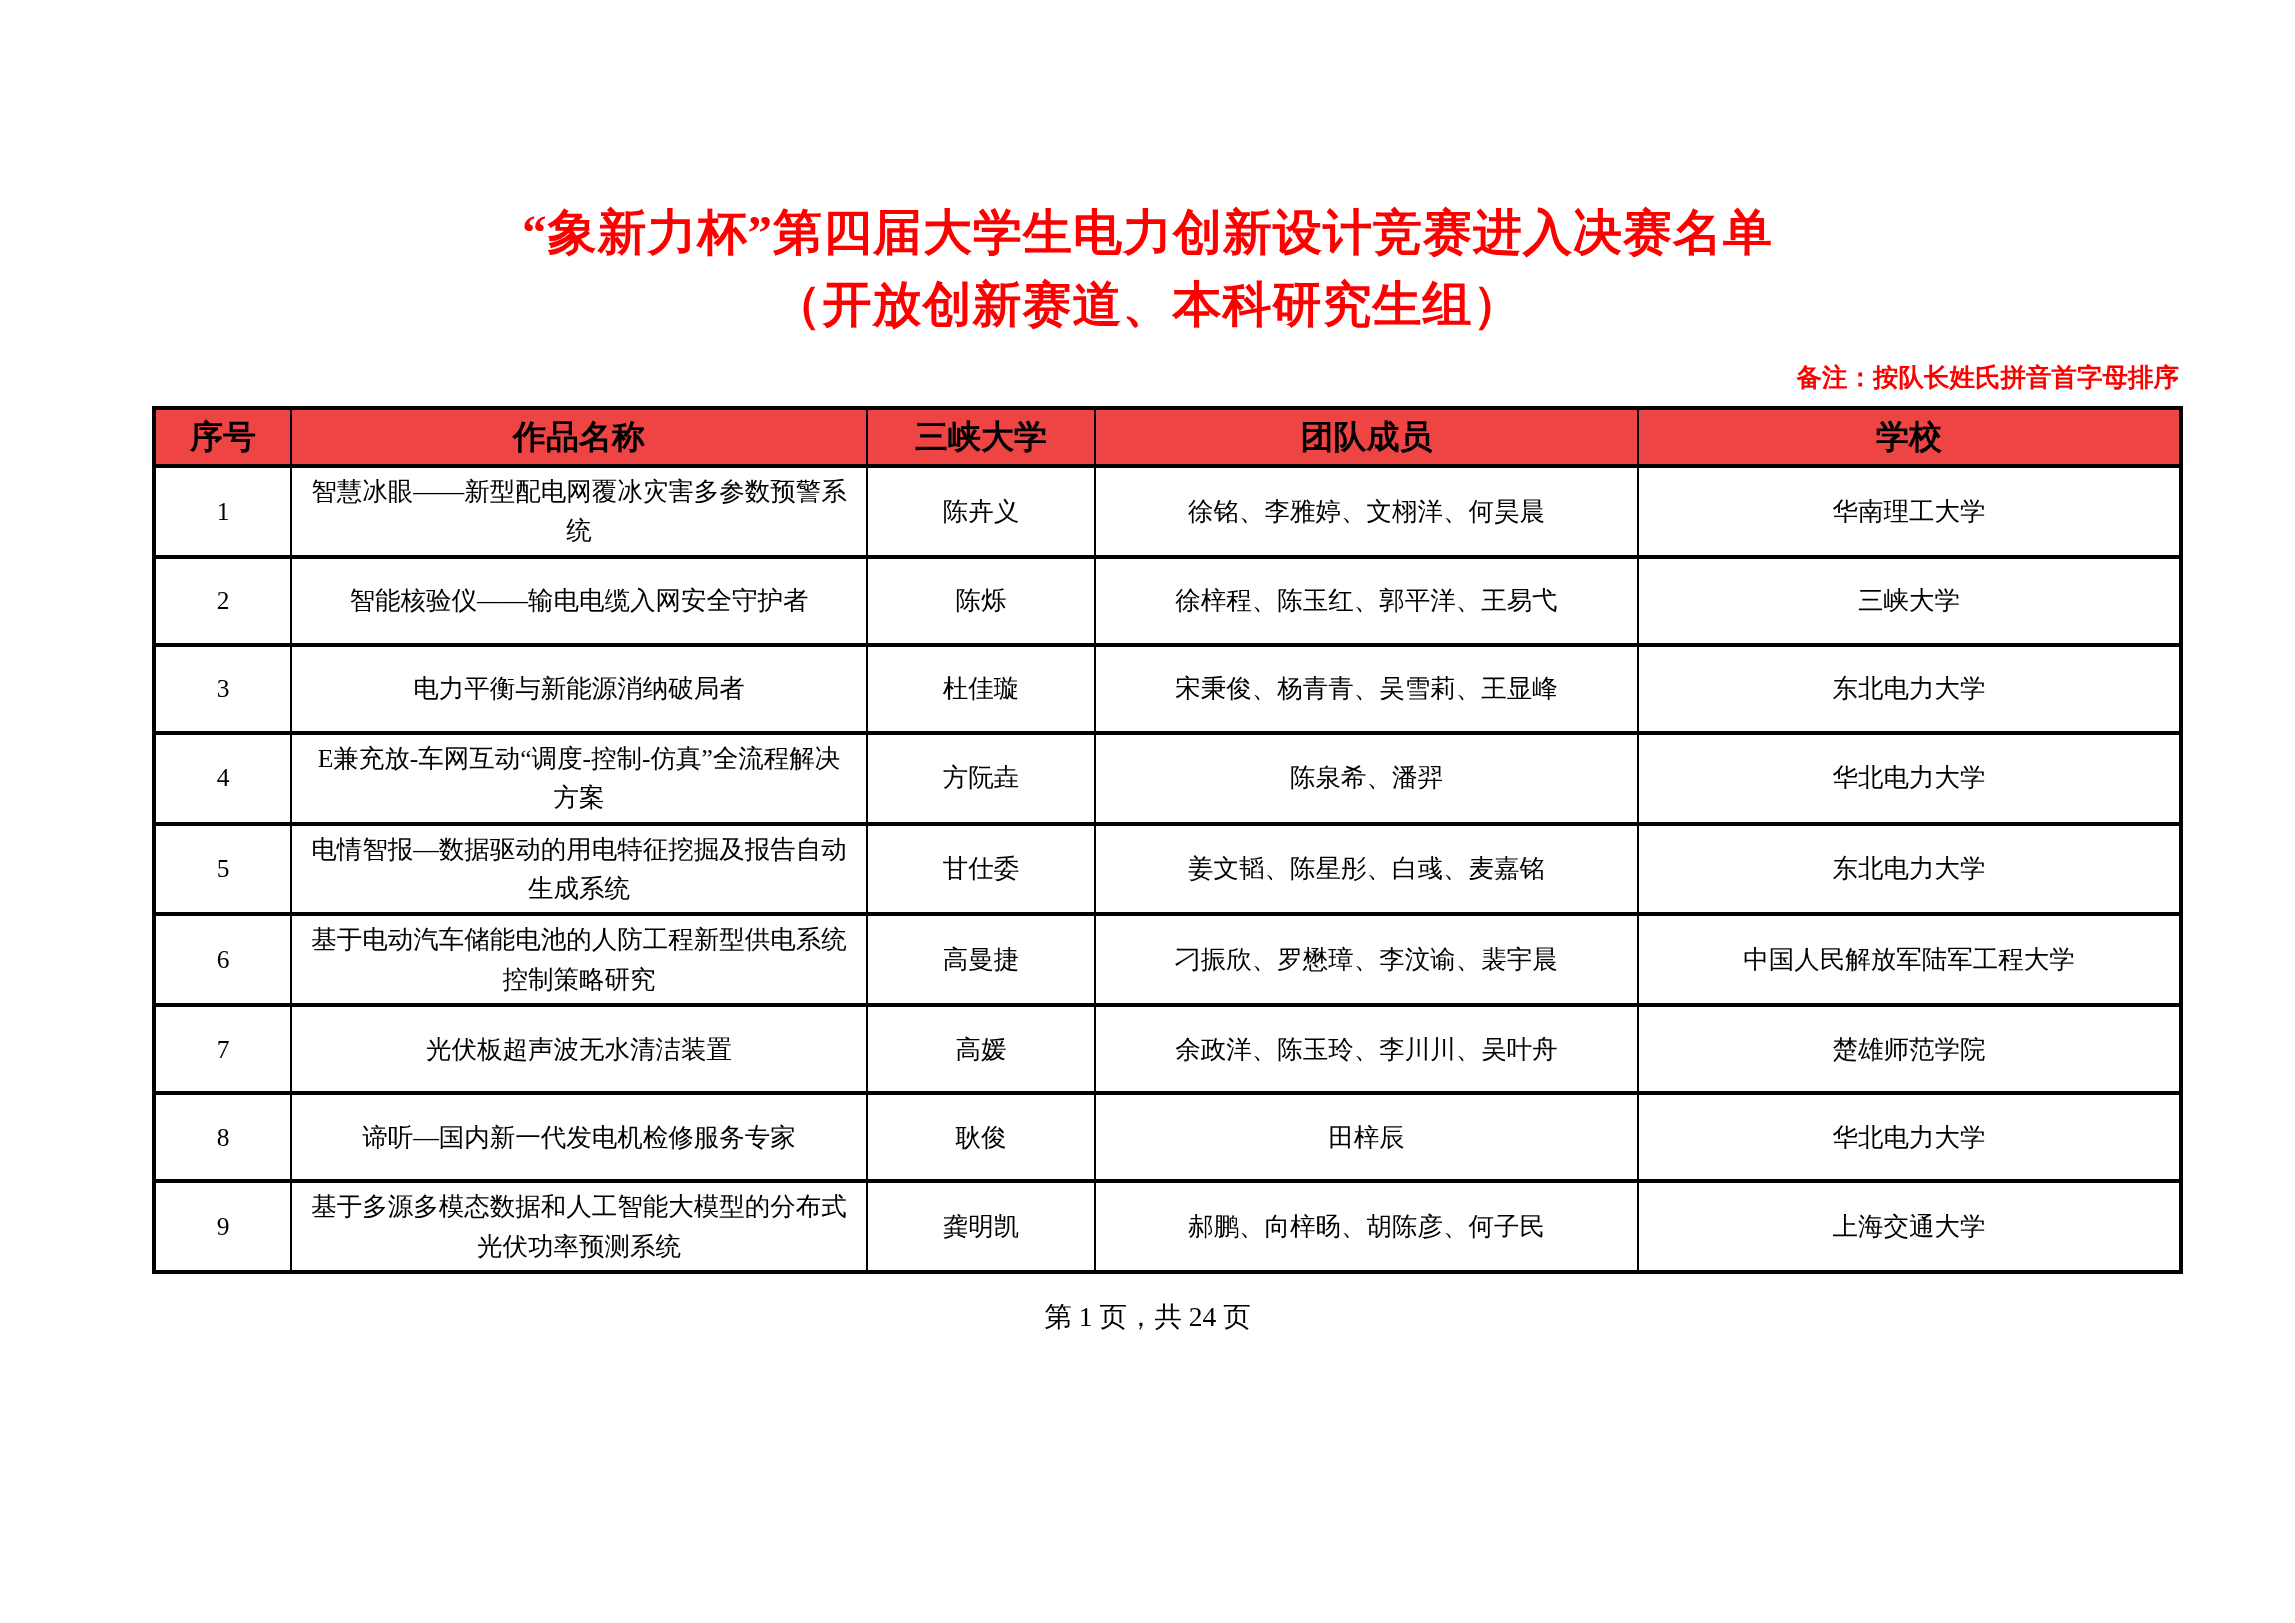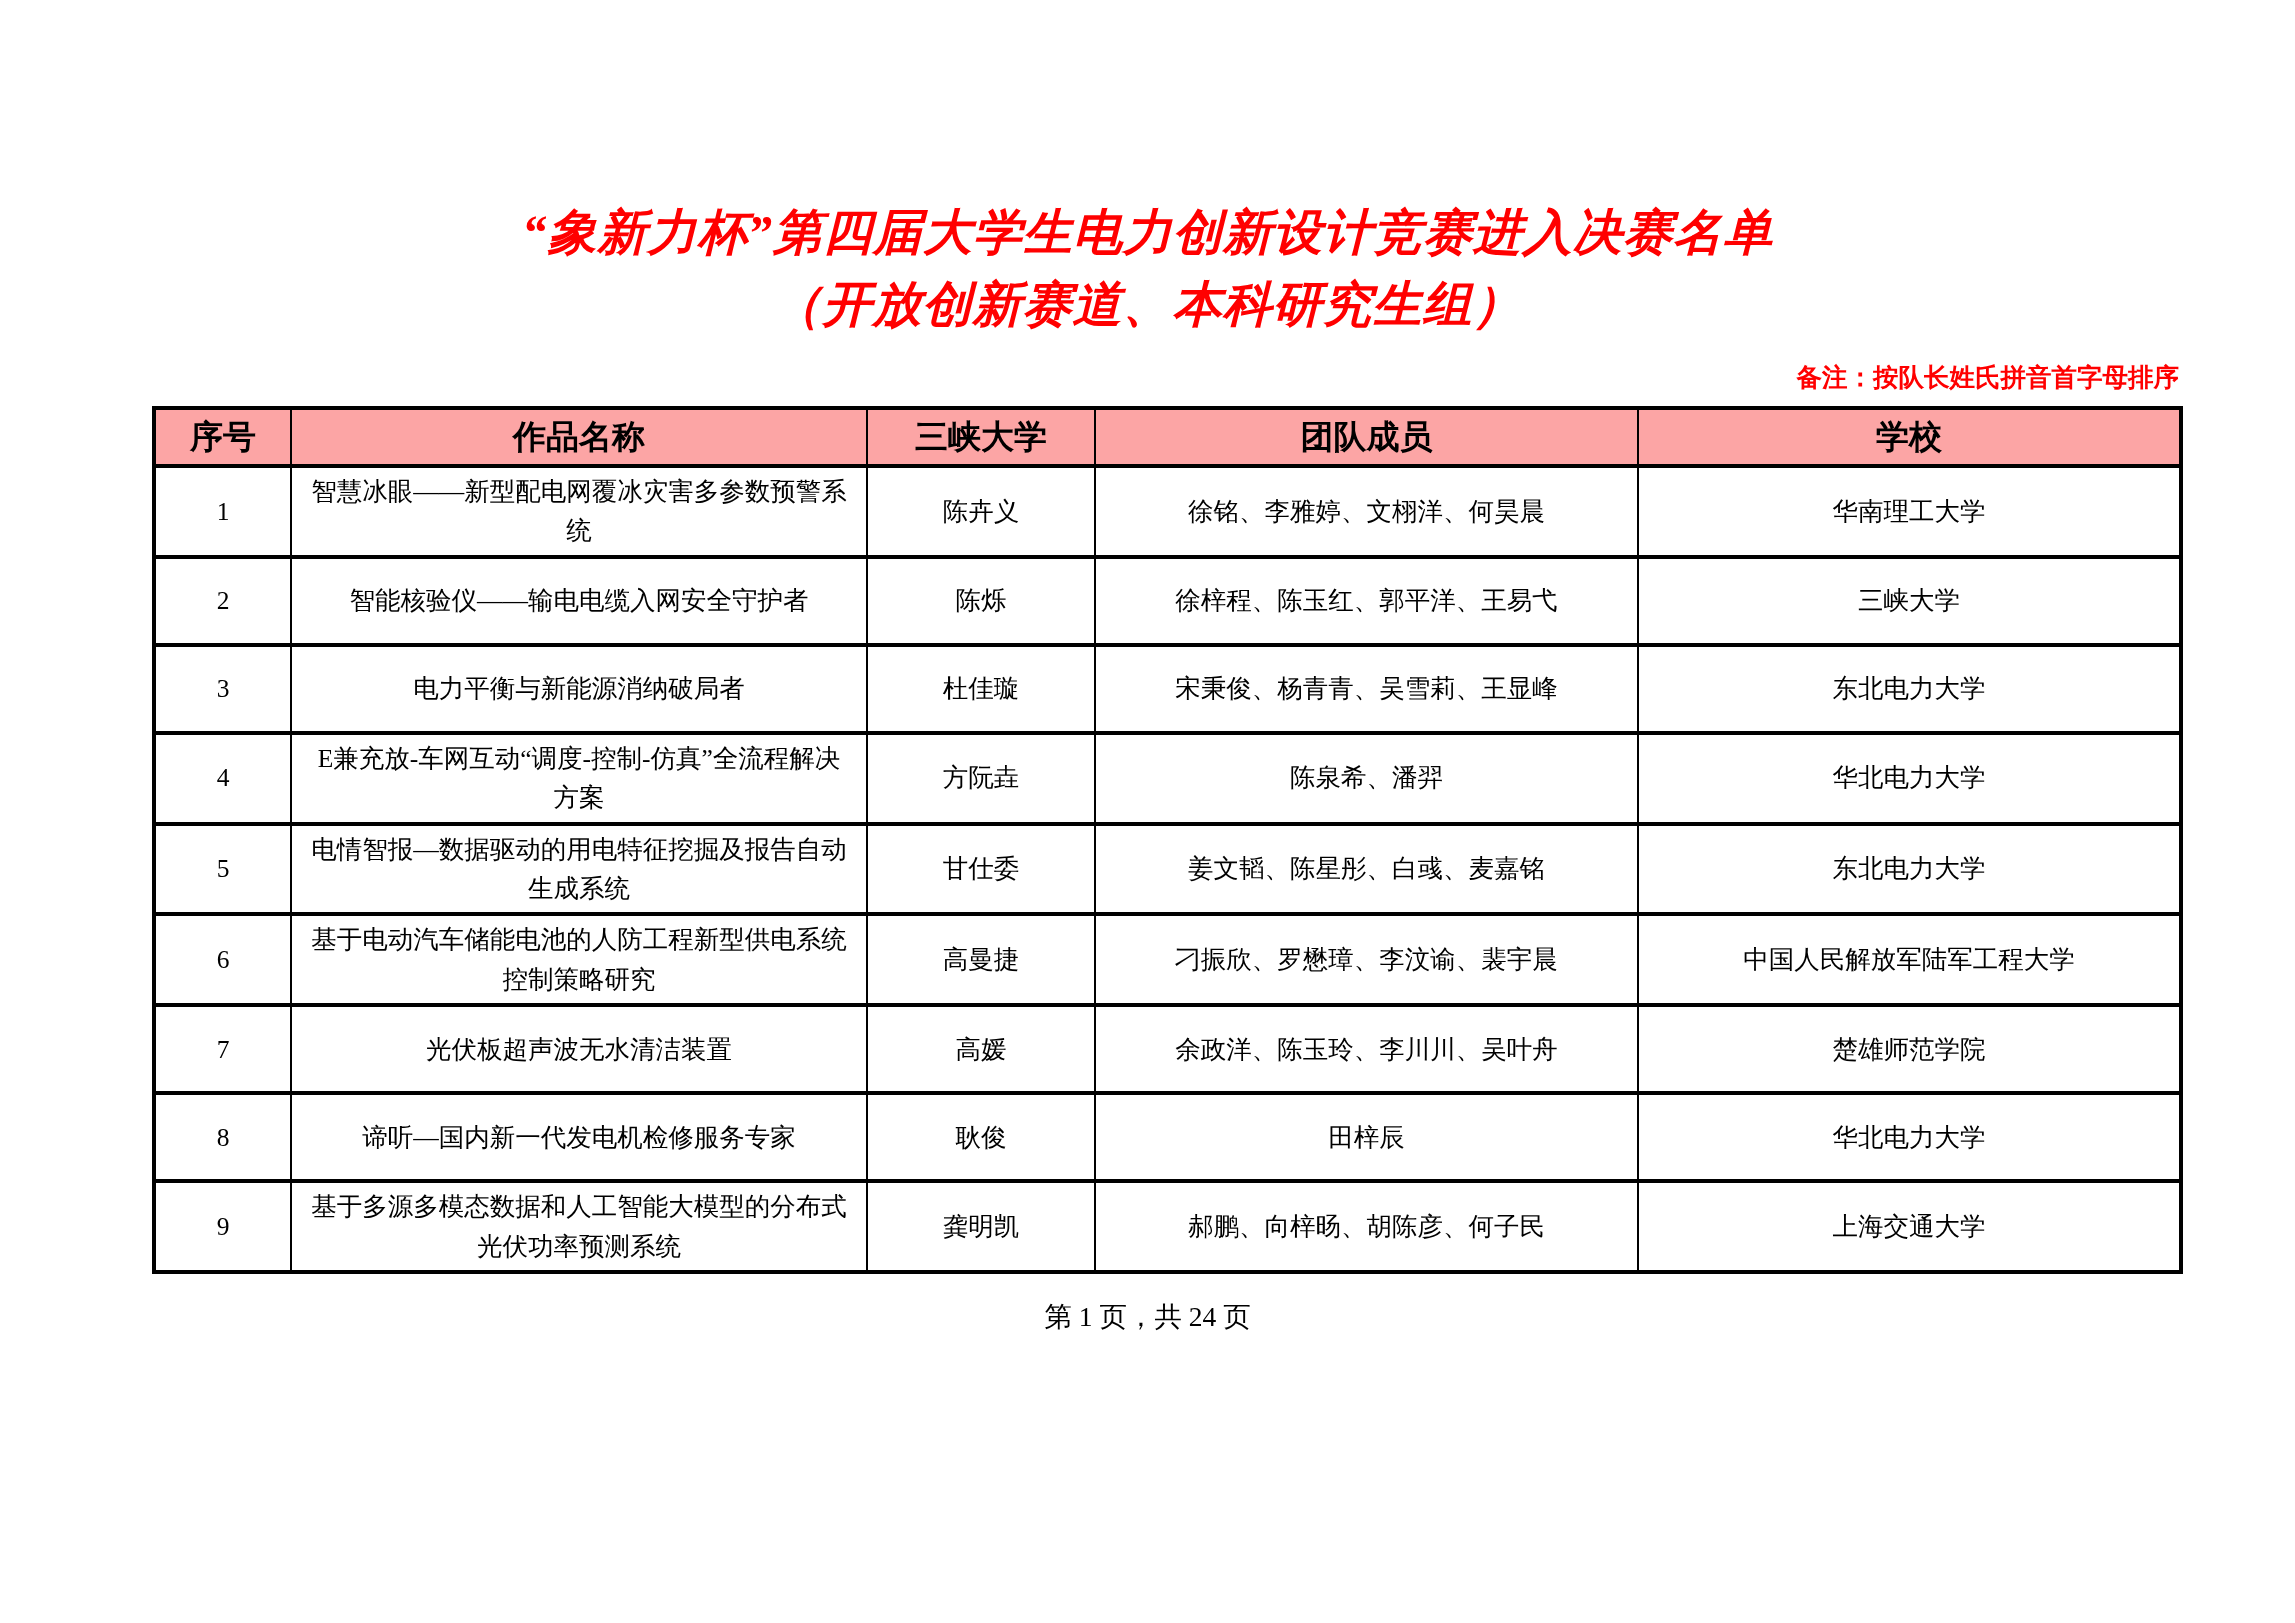--- a/index.html
+++ b/index.html
@@ -15,21 +15,20 @@
     color: #000000;
   }
   .page {
     position: relative;
     width: 2295px;
     height: 1623px;
   }
   .title-block {
     padding-top: 204px;
     text-align: center;
-    font-style: italic;
   }
   .title-line {
     margin: 0;
     font-size: 49px;
     font-weight: bold;
     color: #ff0000;
     line-height: 1.2;
     letter-spacing: 1px;
   }
   .title-line2 {
@@ -65,21 +64,21 @@
     vertical-align: middle;
     box-sizing: border-box;
     padding: 3.9px 13.7px;
   }
   table.roster th:first-child, table.roster td:first-child { border-left: 4.4px solid #000000; }
   table.roster th:last-child,  table.roster td:last-child  { border-right: 4.4px solid #000000; }
   table.roster th {
     height: 58px;
     font-size: 33px;
     font-weight: bold;
-    background: #fca5a5;
+    background: #ef4444;
   }
   table.roster td {
     height: 88px;
     font-size: 25.5px;
     line-height: 1.55;
     background: #ffffff;
   }
   .footer-line {
     margin-top: 25px;
     text-align: center;

